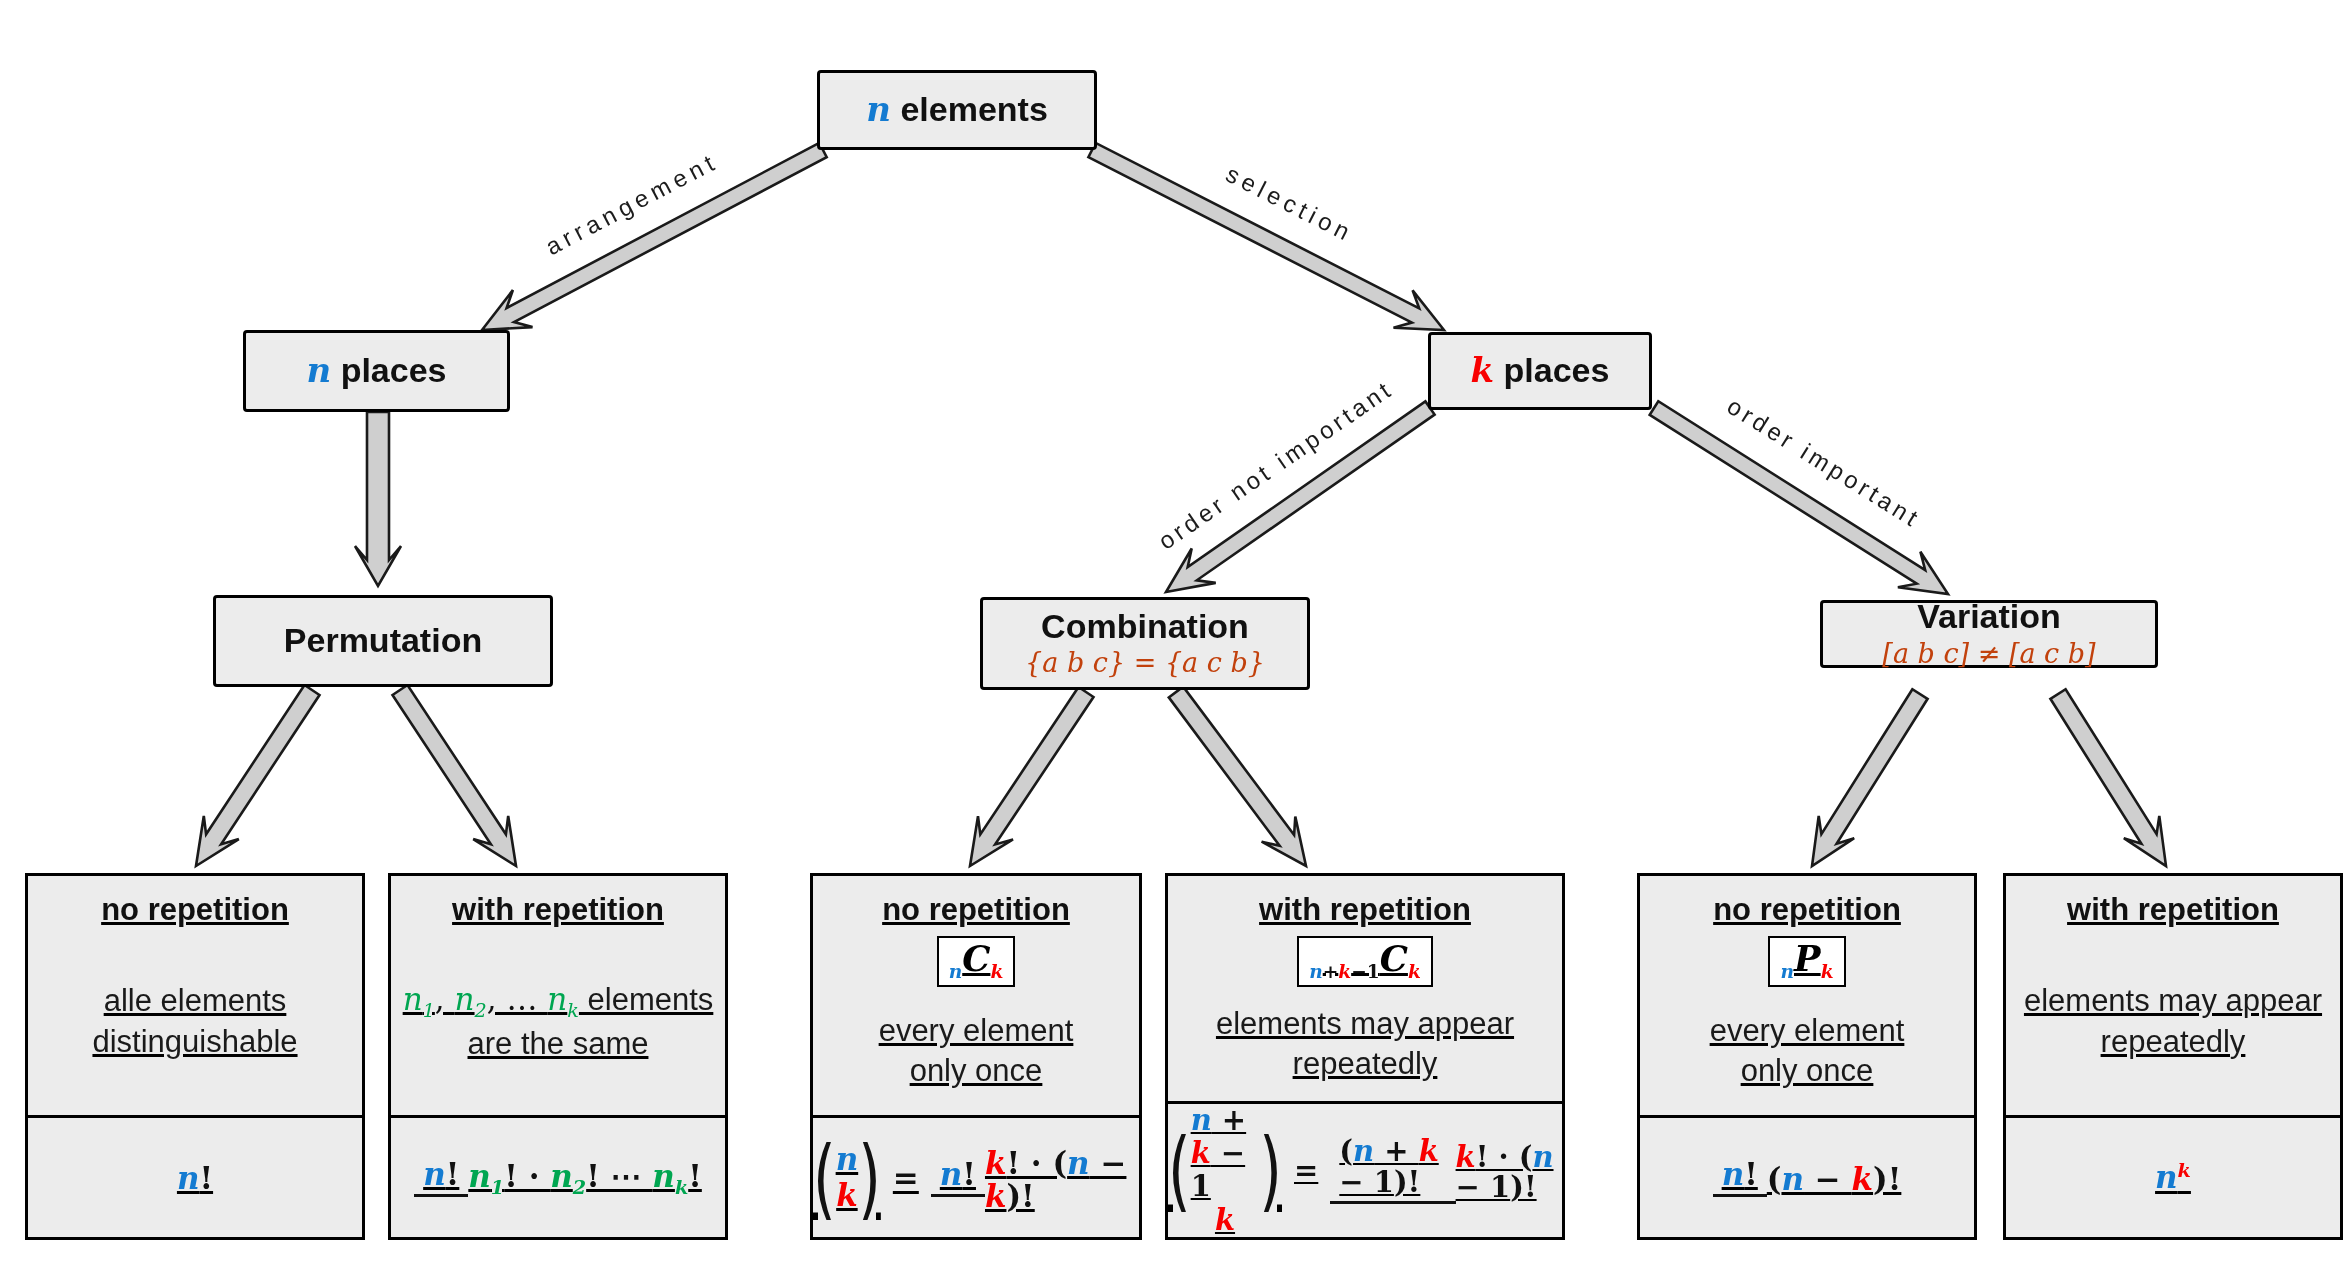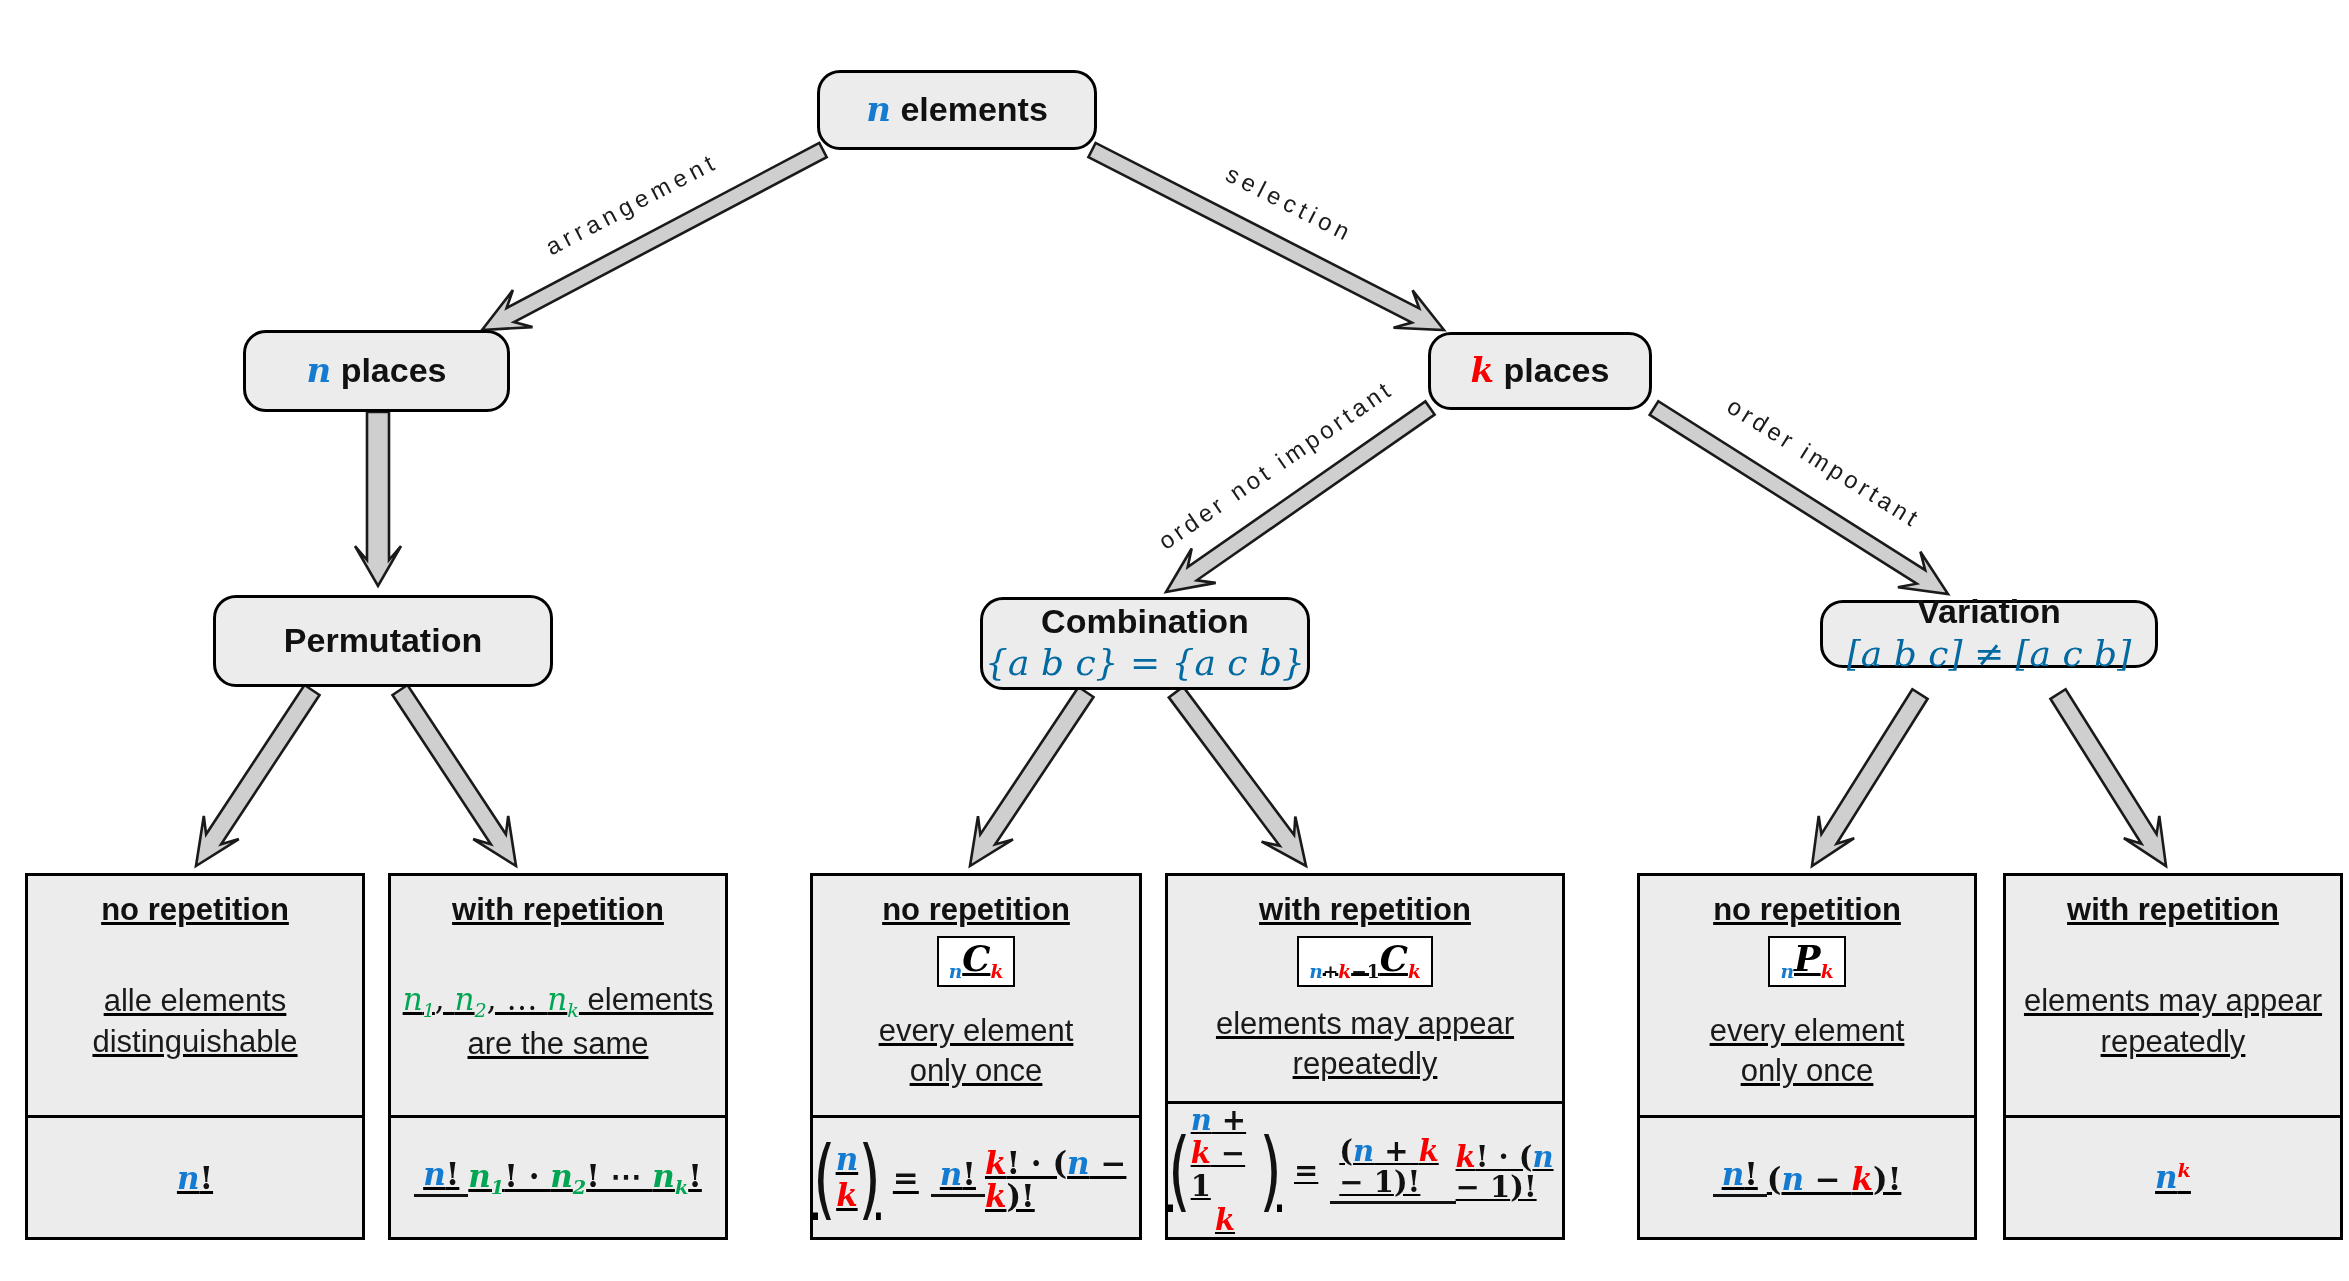--- a/index.html
+++ b/index.html
@@ -1,25 +1,25 @@
 <!DOCTYPE html>
 <html><head>
 <meta charset="utf-8">
 <style>
   html,body{margin:0;padding:0;background:#fff;}
   #canvas{position:relative;width:2349px;height:1281px;background:#ffffff;
           font-family:"Liberation Sans",sans-serif;overflow:hidden;}
   #edges-svg{position:absolute;left:0;top:0;z-index:0;}
   .edge-poly{fill:#cfcfcf;stroke:#1a1a1a;stroke-width:2.6;stroke-linejoin:miter;}
 
-  .node{position:absolute;background:#ececec;border:3.5px solid #000;border-radius:23px;
+  .node{position:absolute;background:#ececec;border:3.5px solid #000;border-radius:4px;
         display:flex;flex-direction:column;align-items:center;justify-content:center;z-index:1;
         box-sizing:border-box;}
   .node-title{font-size:34px;font-weight:bold;color:#111;line-height:1.05;}
-  .node-sub{font-family:"DejaVu Serif",serif;font-style:italic;font-size:36px;color:#0369a1;margin-top:3px;}
+  .node-sub{font-family:"DejaVu Serif",serif;font-style:italic;font-size:27px;color:#c2410c;margin-top:3px;}
 
   .edge-label{position:absolute;z-index:2;font-size:24px;letter-spacing:5px;color:#1c1c1c;
               white-space:nowrap;font-weight:500;}
 
   .leaf{position:absolute;top:873px;height:367px;background:#ececec;border:3.5px solid #000;
         display:flex;flex-direction:column;z-index:1;box-sizing:border-box;text-decoration:underline;}
   .leaf-top{height:242px;box-sizing:border-box;border-bottom:3.5px solid #000;
             display:flex;flex-direction:column;align-items:center;padding-top:16px;}
   .leaf-bottom{flex:1;display:flex;align-items:center;justify-content:center;}
   .leaf-title{font-size:31px;font-weight:bold;color:#111;}

